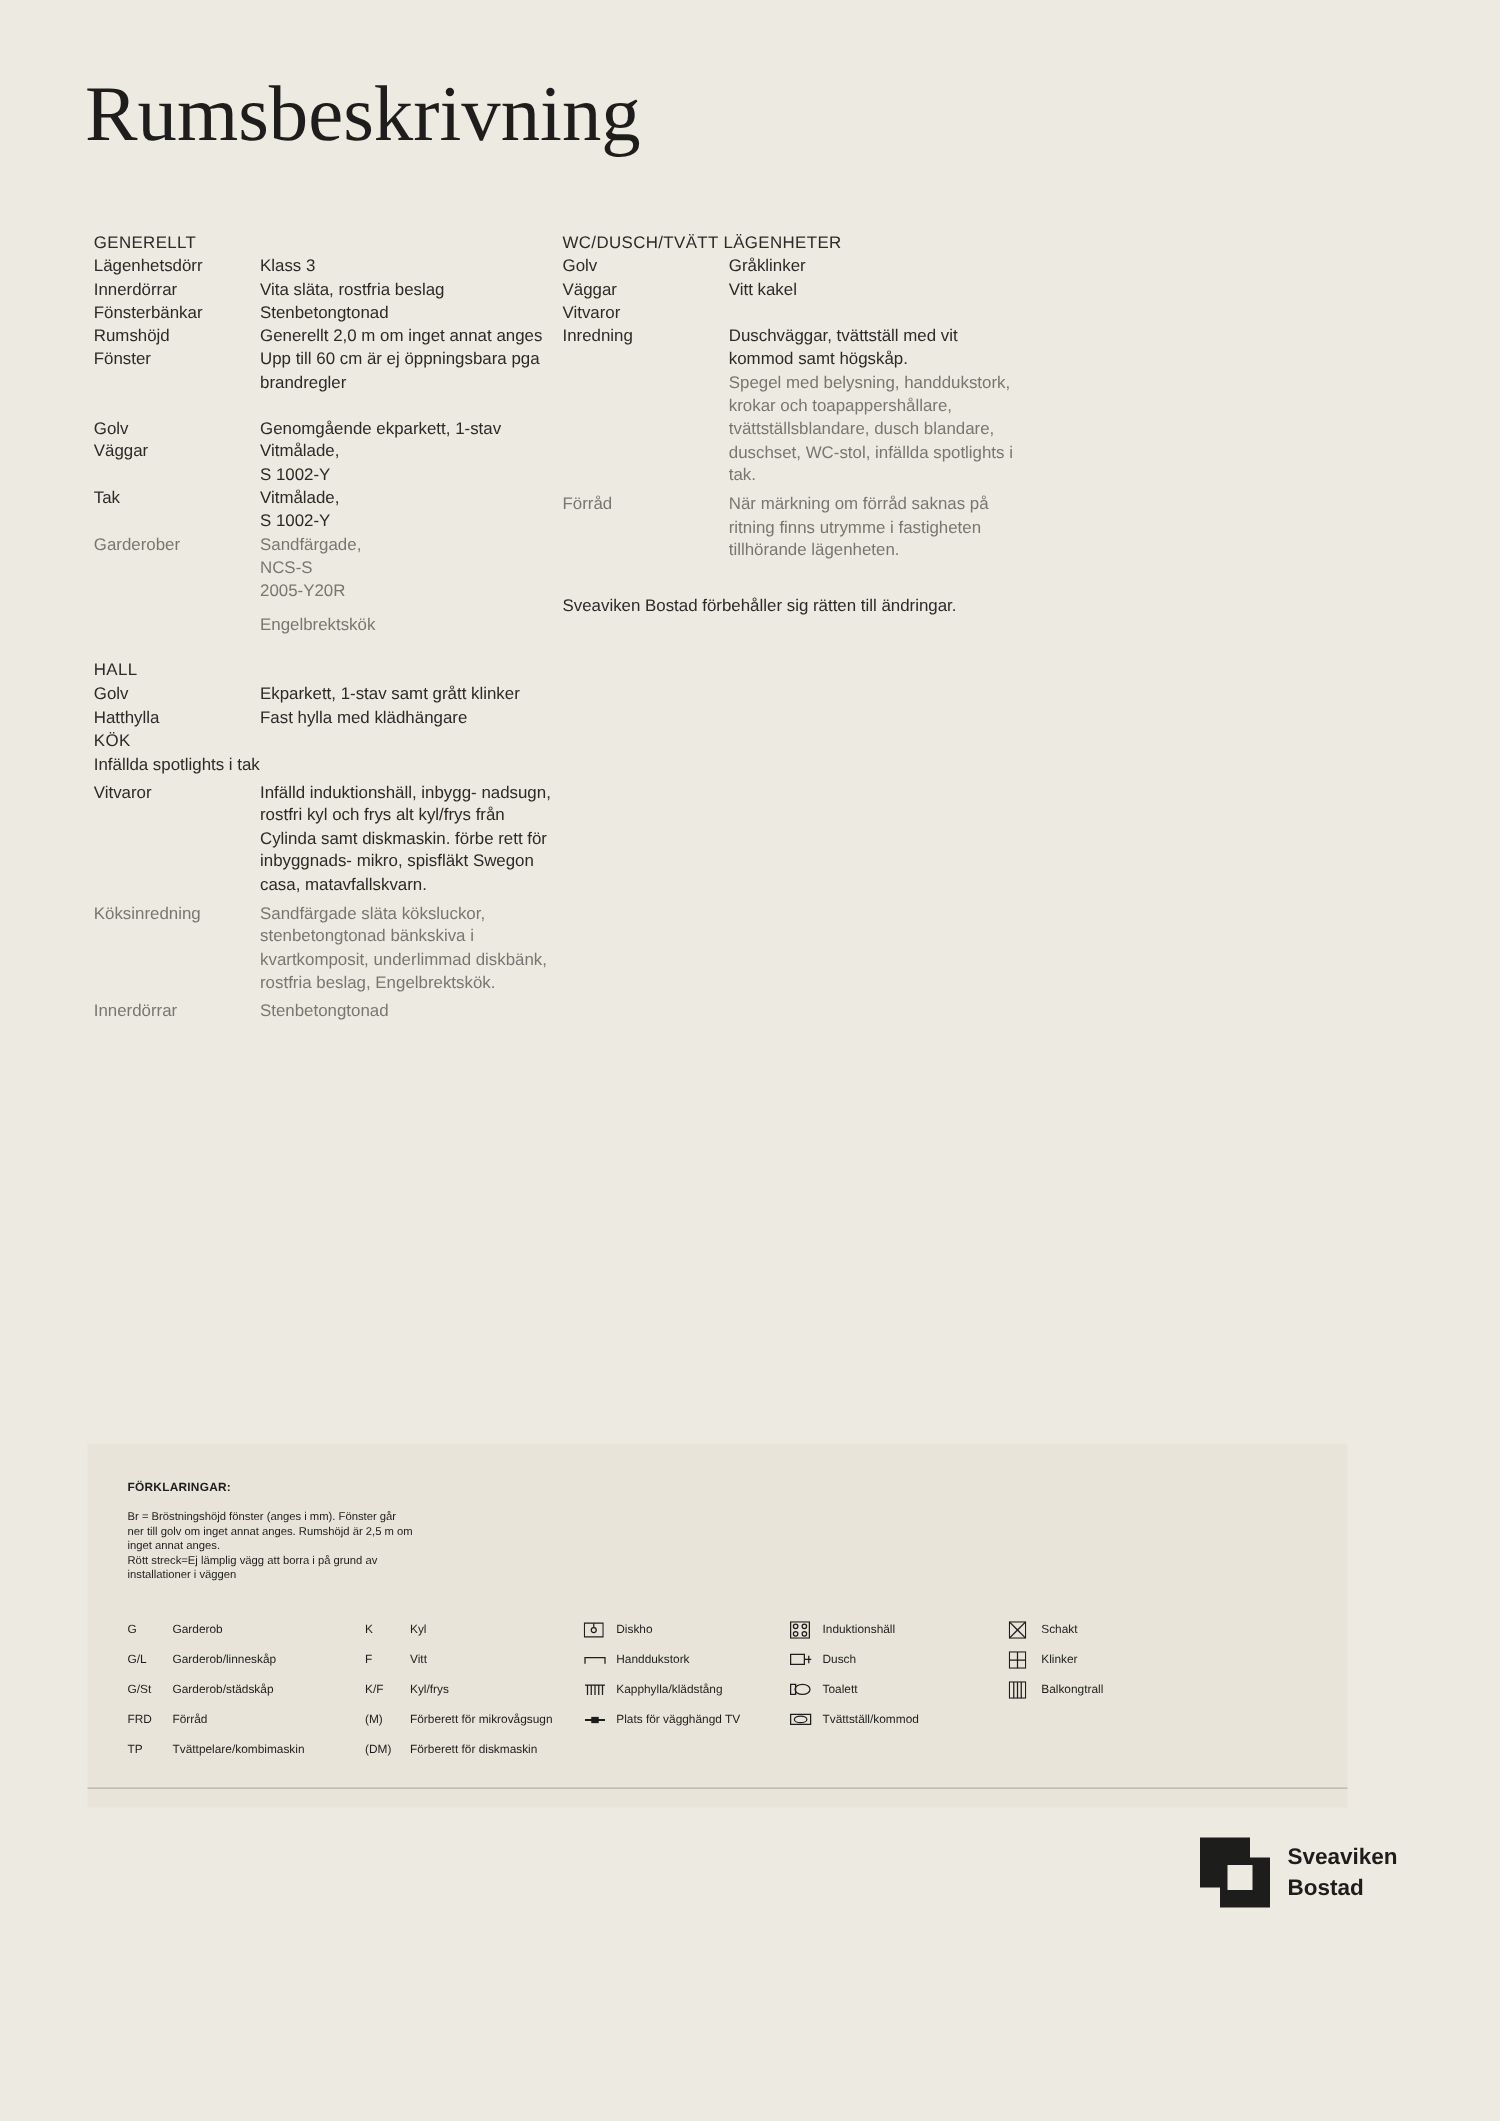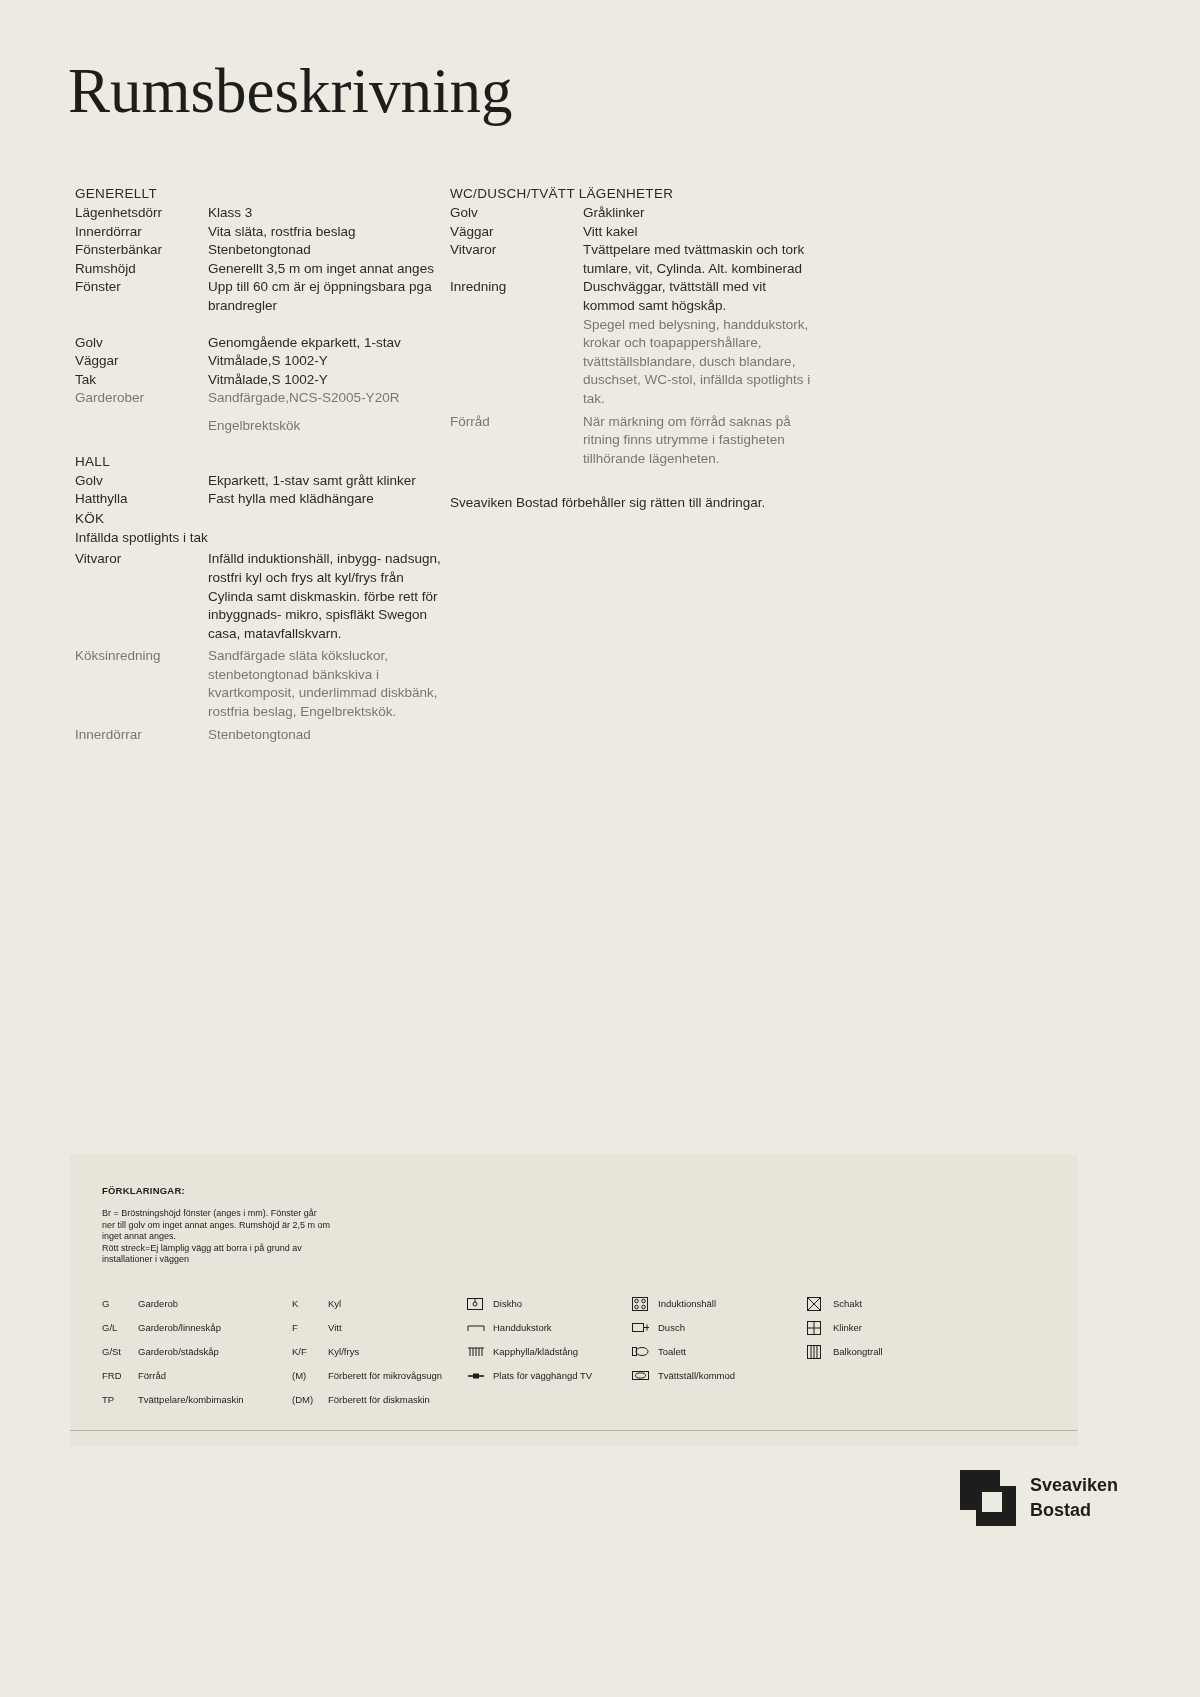--- a/index.html
+++ b/index.html
@@ -68,22 +68,23 @@
   }
   .row.faded .k, .row.faded .v { color: #4b4a45; opacity: .72; }
   .gap-md { height: 18px; }
   .single {
     font-size: 13.5px;
     line-height: 18.6px;
     color: #2b2a27;
   }
   .spread {
     display: flex;
-    justify-content: flex-start;
+    justify-content: center;
     width: 240px;
+    flex-direction: column;
   }
   .note {
     font-size: 13.5px;
     line-height: 18.6px;
     color: #2b2a27;
     margin-top: 26px;
   }
 
   
   .legend {
@@ -205,21 +206,21 @@
     <div class="row">
       <div class="k">Innerdörrar</div>
       <div class="v">Vita släta, rostfria beslag</div>
     </div>
     <div class="row">
       <div class="k">Fönsterbänkar</div>
       <div class="v">Stenbetongtonad</div>
     </div>
     <div class="row">
       <div class="k">Rumshöjd</div>
-      <div class="v">Generellt 3,5 m om inget annat  anges</div>
+      <div class="v">Generellt 2,0 m om inget annat  anges</div>
     </div>
     <div class="row">
       <div class="k">Fönster</div>
       <div class="v">Upp till 60 cm är ej öppningsbara pga brandregler</div>
     </div>
 
     <div class="gap-md"></div>
 
     <div class="row">
       <div class="k">Golv</div>
@@ -294,21 +295,20 @@
     <div class="row">
       <div class="k">Golv</div>
       <div class="v">Gråklinker</div>
     </div>
     <div class="row">
       <div class="k">Väggar</div>
       <div class="v">Vitt kakel</div>
     </div>
     <div class="row">
       <div class="k">Vitvaror</div>
-      <div class="v">Tvättpelare med tvättmaskin och tork tumlare, vit, Cylinda. Alt. kombinerad</div>
     </div>
     <div class="row">
       <div class="k">Inredning</div>
       <div class="v">Duschväggar, tvättställ med vit kommod samt högskåp.</div>
     </div>
     <div class="row faded">
       <div class="k"></div>
       <div class="v">Spegel med belysning, handdukstork, krokar och toapappershållare, tvättställsblandare, dusch blandare, duschset, WC-stol, infällda spotlights i tak.</div>
     </div>
     <div class="row faded" style="margin-top:4px;">

